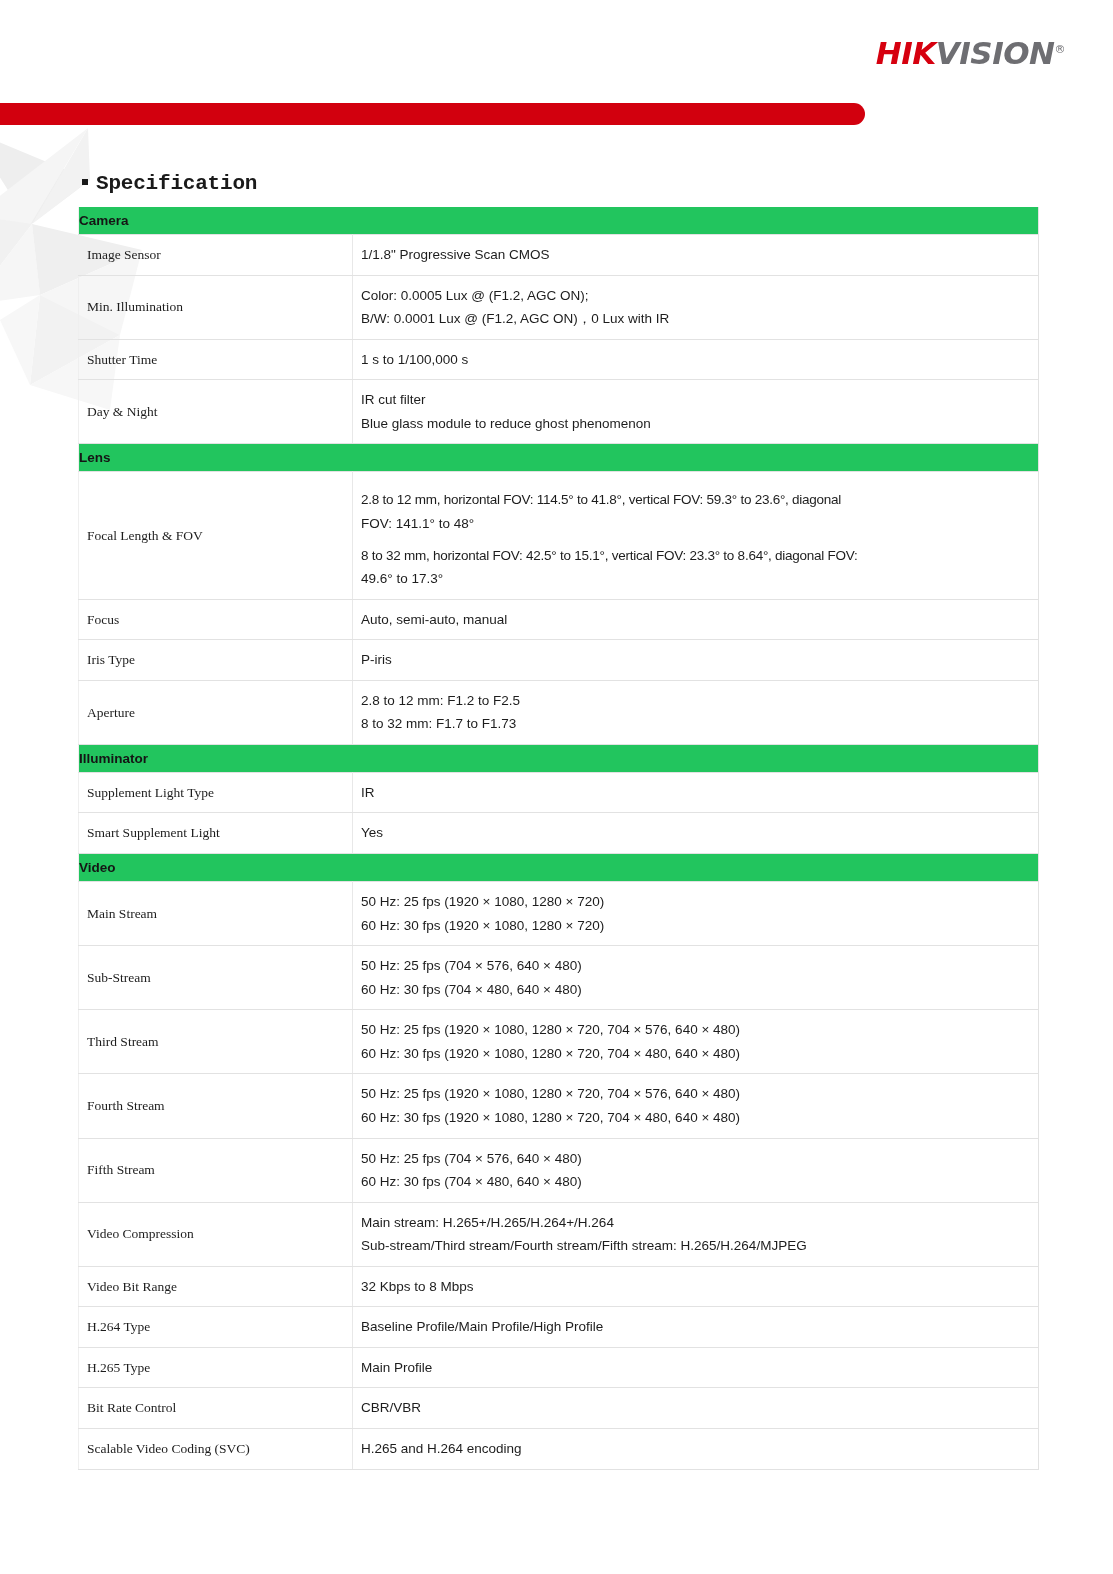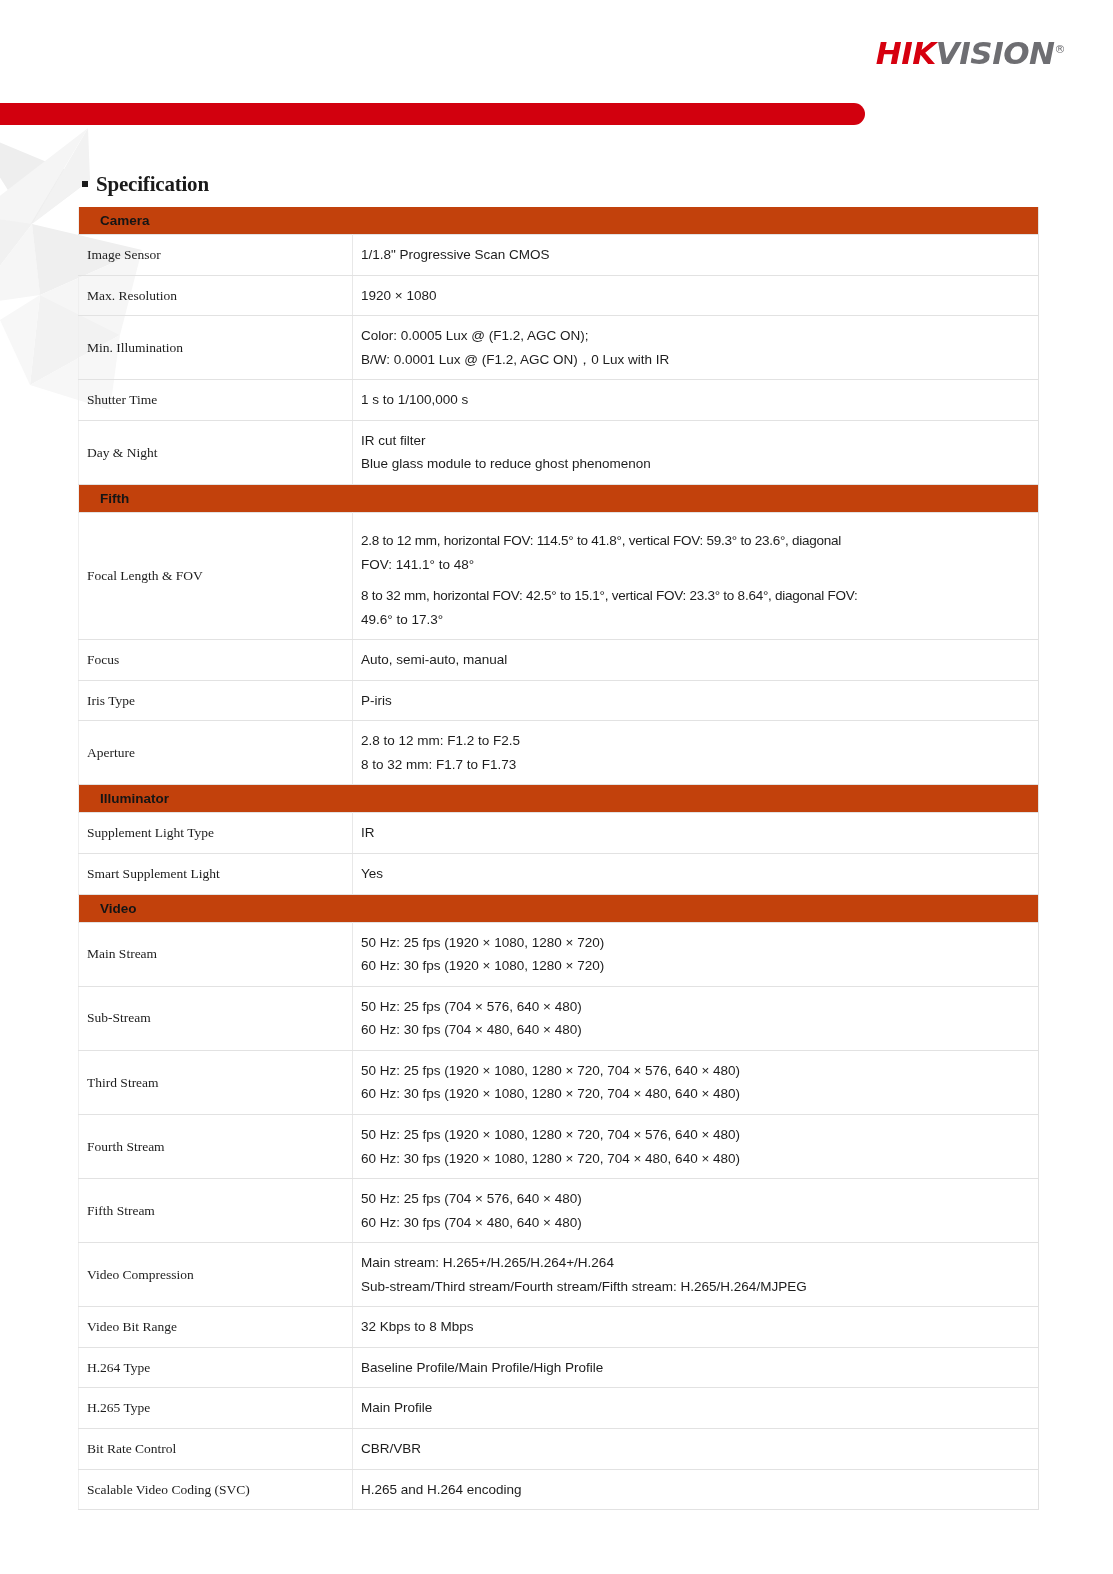--- a/index.html
+++ b/index.html
@@ -59,21 +59,21 @@
     background: #D2000E;
     border-radius: 0 12px 12px 0;
     z-index: 1;
   }
 
   
   #spec-title {
     position: absolute;
     left: 82px;
     top: 172px;
-    font-family: Liberation Serif, serif;
+    font-family: Liberation Mono, monospace;
     font-size: 21px;
     font-weight: bold;
     color: #1a1a1a;
     letter-spacing: -0.2px;
     white-space: nowrap;
     z-index: 2;
   }
   #spec-title .sq {
     display: inline-block;
     width: 6px;
@@ -99,24 +99,24 @@
   #spec-table col.c-value { width: 686px; }
 
   #spec-table td {
     border: 1px solid #e2e2e2;
     border-left: none;
     border-right: none;
     padding: 0;
     vertical-align: middle;
   }
   #spec-table tr.section-row td {
-    background: #c2410c;
+    background: #22c55e;
     border: none;
     font-weight: bold;
-    padding: 6px 0 6px 21px;
+    padding: 6px 0 6px 0;
     font-size: 13.5px;
     color: #151515;
   }
   #spec-table td.label {
     padding: 8px 6px 8px 8px;
     border-right: 1px solid #e8e8e8;
     line-height: 1.45;
     font-family: Liberation Serif, serif;
   }
   #spec-table td.value {
@@ -166,47 +166,41 @@
       <tr class="section-row">
         <td colspan="2">Camera</td>
       </tr>
       <tr class="first-body">
         <td class="label">Image Sensor</td>
         <td class="value">
           <span class="line">1/1.8" Progressive Scan CMOS</span>
         </td>
       </tr>
       <tr>
-        <td class="label">Max. Resolution</td>
-        <td class="value">
-          <span class="line">1920 × 1080</span>
-        </td>
-      </tr>
-      <tr>
         <td class="label">Min. Illumination</td>
         <td class="value">
           <span class="line">Color: 0.0005 Lux @ (F1.2, AGC ON);</span>
           <span class="line">B/W: 0.0001 Lux @ (F1.2, AGC ON)，0 Lux with IR</span>
         </td>
       </tr>
       <tr>
         <td class="label">Shutter Time</td>
         <td class="value">
           <span class="line">1 s to 1/100,000 s</span>
         </td>
       </tr>
       <tr>
         <td class="label">Day &amp; Night</td>
         <td class="value">
           <span class="line">IR cut filter</span>
           <span class="line">Blue glass module to reduce ghost phenomenon</span>
         </td>
       </tr>
       <tr class="section-row">
-        <td colspan="2">Fifth</td>
+        <td colspan="2">Lens</td>
       </tr>
       <tr>
         <td class="label">Focal Length &amp; FOV</td>
         <td class="value">
           <span class="line tight">2.8 to 12 mm, horizontal FOV: 114.5° to 41.8°, vertical FOV: 59.3° to 23.6°, diagonal</span>
           <span class="line">FOV: 141.1° to 48°</span>
           <span class="line tight">8 to 32 mm, horizontal FOV: 42.5° to 15.1°, vertical FOV: 23.3° to 8.64°, diagonal FOV:</span>
           <span class="line">49.6° to 17.3°</span>
         </td>
       </tr>

